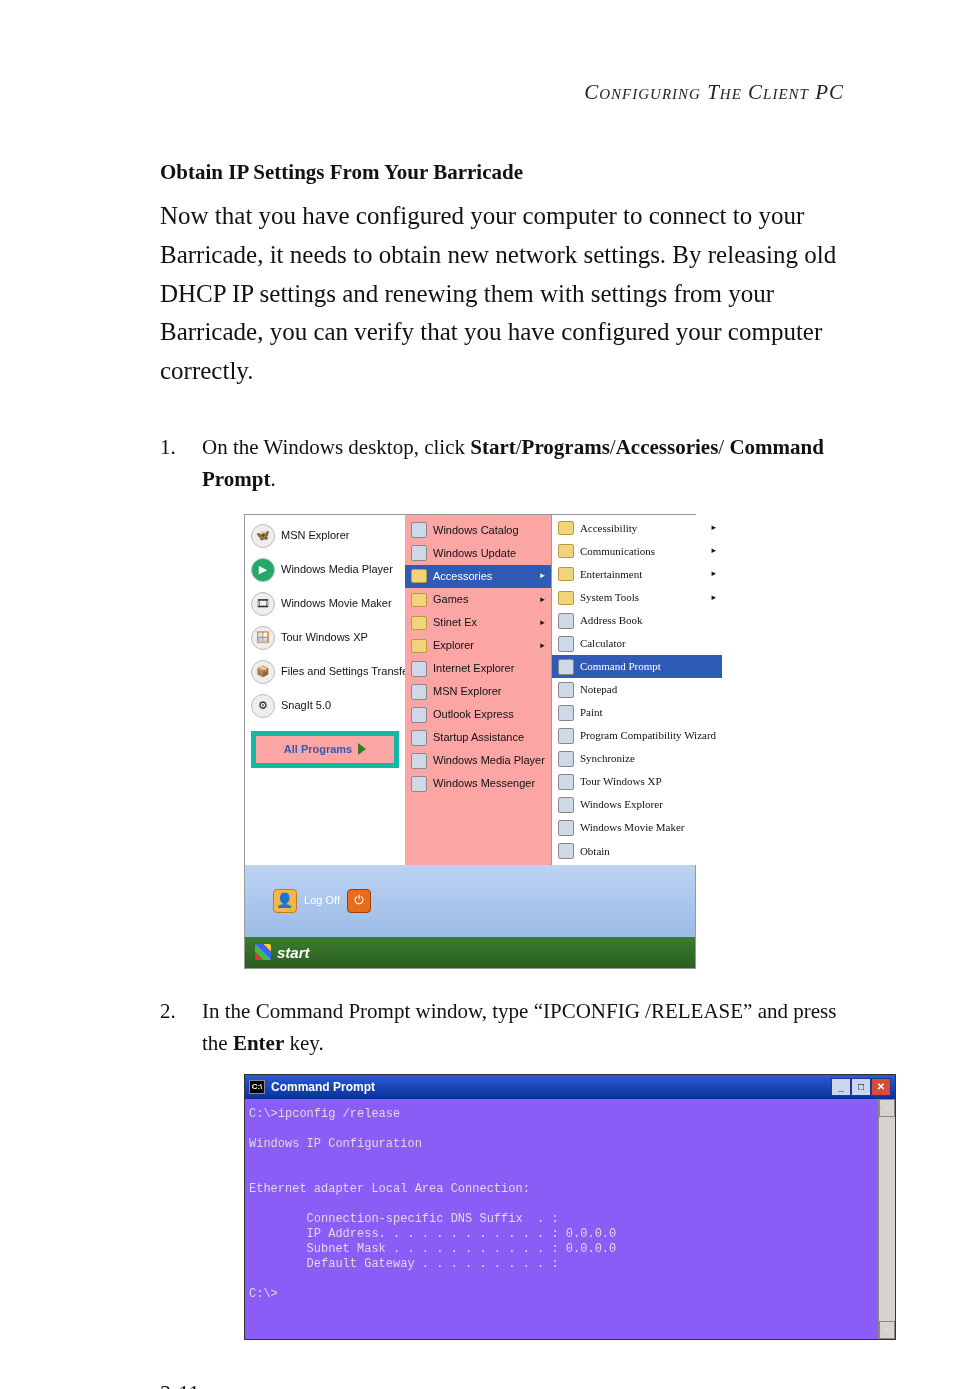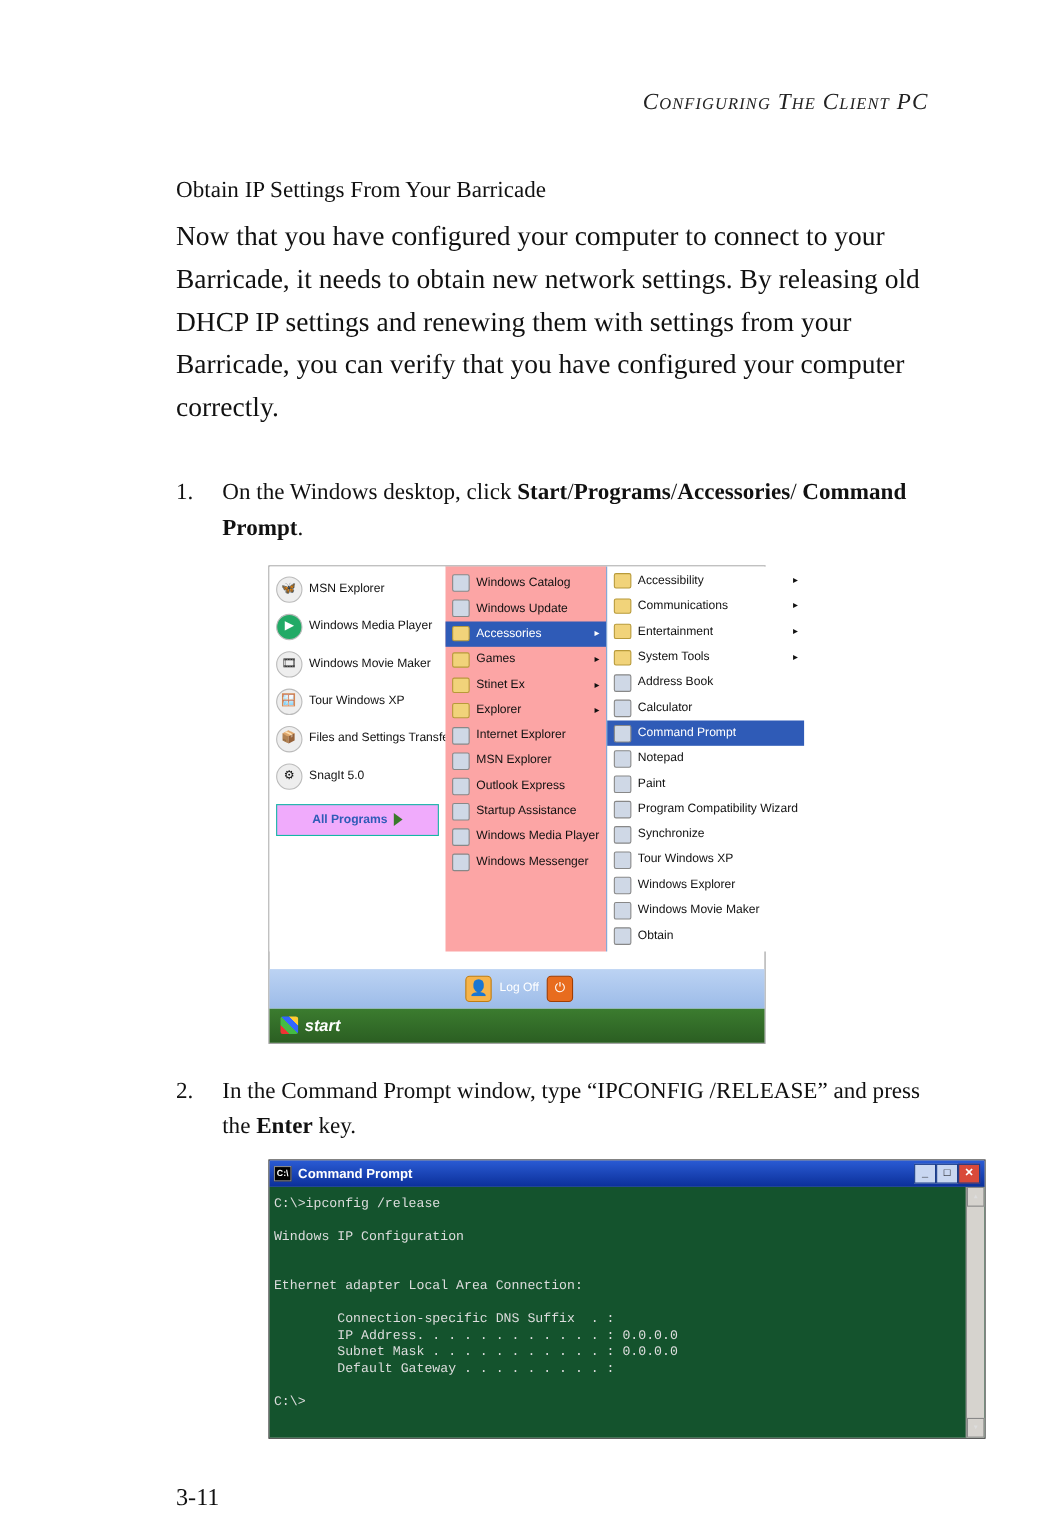--- a/index.html
+++ b/index.html
@@ -17,21 +17,21 @@
     font-variant: small-caps;
     font-style: italic;
     font-family: Georgia, serif;
     font-size: 21px;
     text-align: right;
     letter-spacing: 1px;
     margin-bottom: 55px;
     color: #222;
   }
   .section-title {
-    font-weight: normal;
+    font-weight: bold;
     font-size: 21px;
     margin-bottom: 12px;
   }
   .body-text {
     font-size: 25px;
     line-height: 1.55;
     margin-bottom: 40px;
   }
   ol.steps {
     list-style: none;
@@ -76,20 +76,21 @@
   .sm-mid {
     width:150px;
     background:#fca5a5;
     padding:4px 0;
   }
   .sm-right {
     width:190px;
     background:#fff;
     border-left:1px solid #7a9ed1;
     padding:2px 0;
+    font-family:Liberation Serif, serif;
   }
   .sm-item {
     display:flex;
     align-items:center;
     padding:3px 6px;
     gap:6px;
     white-space:nowrap;
     overflow:hidden;
   }
   .sm-item.sel {
@@ -114,34 +115,34 @@
     display:flex;align-items:center;justify-content:center;
     font-size:11px;flex:0 0 auto;
   }
   .small-icon {
     width:14px;height:14px;
     background:#cfd8e6;border:1px solid #888;
     border-radius:2px;flex:0 0 auto;
   }
   .allprog {
     margin:8px 6px;
-    background:#f0abfc;
+    background:#fca5a5;
     color:#2f5bb7;
     font-weight:bold;
     padding:5px 6px;
     display:flex;align-items:center;justify-content:center;
     gap:6px;
-    border:1px solid #14b8a6;
+    border:5px solid #14b8a6;
   }
   .allprog .tri {
     width:0;height:0;border-top:6px solid transparent;border-bottom:6px solid transparent;border-left:8px solid #3a7a2a;
   }
   .logoff-row {
     background:linear-gradient(#bcd3f3,#9cbbe8);
-    padding:6px;text-align:center;margin-top:16px;
+    padding:24px;text-align:left;
   }
   .logoff-row .round {
     display:inline-flex;align-items:center;justify-content:center;
     width:22px;height:22px;border-radius:4px;
     margin-left:4px;vertical-align:middle;
   }
   .logoff-row .yellow { background:#f6b44a;border:1px solid #c07d12;color:#7a3b00;font-size:14px;}
   .logoff-row .orange { background:#e86c1e;border:1px solid #a03e04;color:#fff;font-size:12px;}
   .logoff-row span.lbl { font-size:11px;color:#fff;vertical-align:middle;margin-left:4px;}
   .start-bar {
@@ -179,22 +180,22 @@
     border:1px solid #888;
   }
   .cmd-title .wbtns { margin-left:auto;display:flex;gap:0;}
   .cmd-title .wbtn {
     width:18px;height:16px;background:#c9d7f1;border:1px solid #1b3d8a;
     color:#000;font-size:10px;display:flex;align-items:center;justify-content:center;
     font-family:Arial;
   }
   .cmd-title .wbtn.close{ background:#d94a3a;color:#fff;}
   .cmd-body {
-    background:#14532d;color:#ddd;
-    padding:8px 4px 0 4px;
+    background:#8b5cf6;color:#ddd;
+    padding:8px 4px 12px 4px;
     height:220px;
     position:relative;
     white-space:pre;
     line-height:1.25;
     overflow:hidden;
   }
   .cmd-scroll {
     position:absolute;right:0;top:0;bottom:0;width:16px;
     background:#d6d3ce;border-left:1px solid #888;
     display:flex;flex-direction:column;justify-content:space-between;

